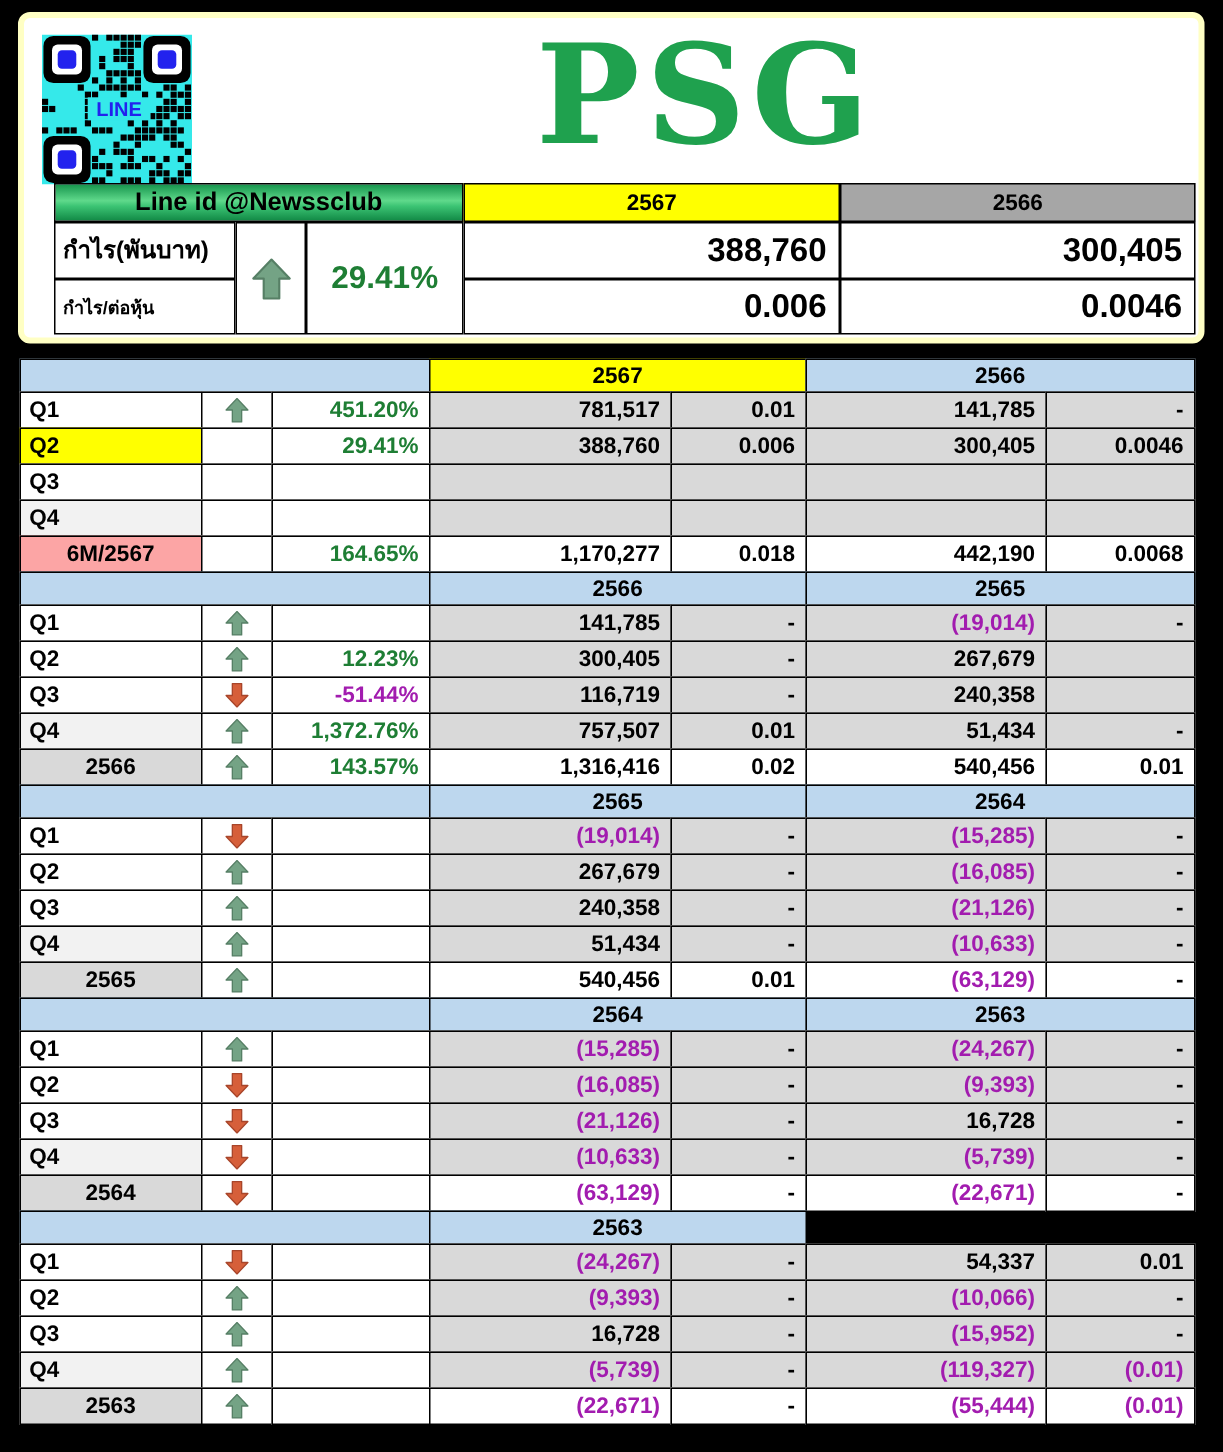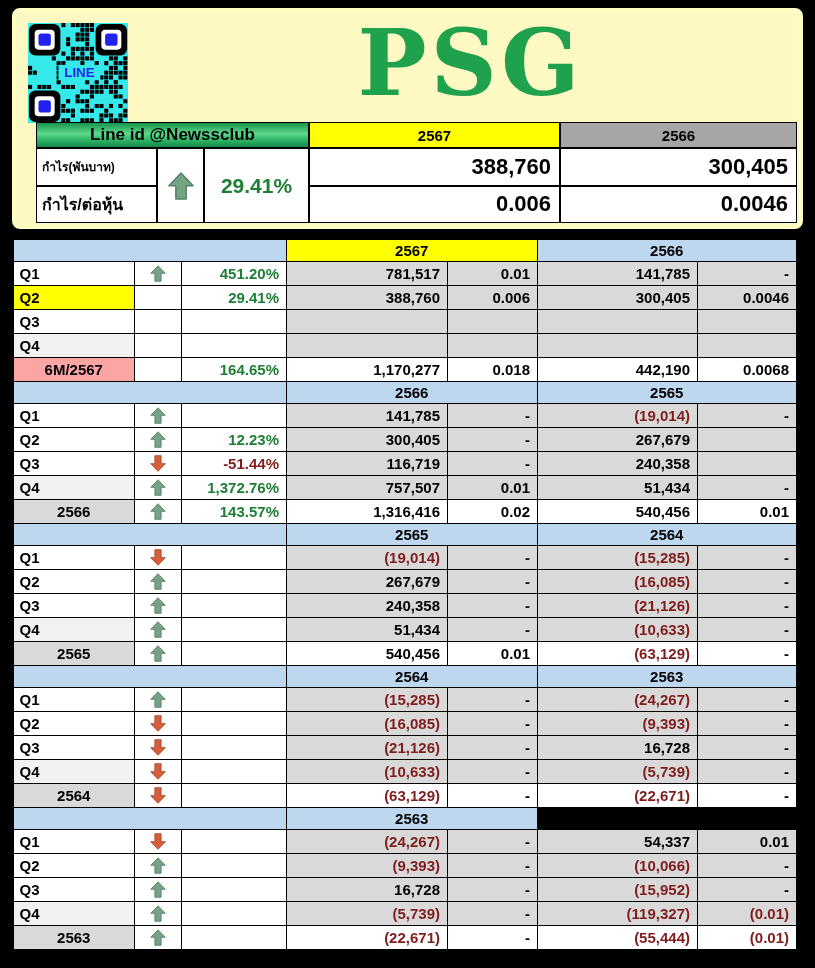--- a/index.html
+++ b/index.html
@@ -3,21 +3,21 @@
 <meta charset="utf-8">
 <style>
   html,body{margin:0;padding:0;}
   body{
     width:815px;height:968px;background:#000;position:relative;overflow:hidden;
     font-family:"Liberation Sans","DejaVu Sans",sans-serif;
   }
   
   .top-panel{
     position:absolute;left:12px;top:8px;width:791px;height:221px;
-    background:#fef9c3;border:4.5px solid #ffffc4;border-radius:8px;box-sizing:border-box;
+    background:#ffffff;border:4.5px solid #ffffc4;border-radius:8px;box-sizing:border-box;
   }
   .qr-wrap{position:absolute;left:12px;top:11px;width:100px;height:100px;}
   .psg-title{
     position:absolute;left:150px;right:24px;top:-8px;height:112px;
     text-align:center;font-family:"DejaVu Serif","Liberation Serif",serif;
     font-weight:bold;font-size:92px;line-height:118px;color:#1fa14e;letter-spacing:4px;
   }
   
   .summary{
     position:absolute;left:20px;right:2px;bottom:2px;height:101px;
@@ -29,42 +29,42 @@
     font-weight:bold;background:#fff;overflow:hidden;color:#000;
   }
   .banner{
     grid-column:1 / span 3;grid-row:1;
     background:linear-gradient(180deg,#17954d 0%,#5fd98b 45%,#3cc474 60%,#128a46 100%);
     justify-content:center;font-size:17px;
   }
   .yhead{justify-content:center;font-size:15px;}
   .y2567{grid-column:4;grid-row:1;background:#ffff00;}
   .y2566{grid-column:5;grid-row:1;background:#a6a6a6;}
-  .thai1{grid-column:1;grid-row:2;font-size:12px;padding-left:5px;}
-  .thai2{grid-column:1;grid-row:3;font-size:16px;padding-left:5px;}
+  .thai1{grid-column:1;grid-row:2;font-size:16px;padding-left:5px;}
+  .thai2{grid-column:1;grid-row:3;font-size:12px;padding-left:5px;}
   .sum-arrow{grid-column:2;grid-row:2 / span 2;justify-content:center;}
   .sum-pct{grid-column:3;grid-row:2 / span 2;justify-content:center;font-size:21px;color:#1e7e34;}
   .bignum{justify-content:flex-end;padding-right:8px;font-size:22px;}
   .p1{grid-column:4;grid-row:2;} .p2{grid-column:5;grid-row:2;}
   .e1{grid-column:4;grid-row:3;} .e2{grid-column:5;grid-row:3;}
   
   .qtable{position:absolute;left:14px;top:240px;width:783px;}
   .brow{display:grid;grid-template-columns:121px 47px 105px 161px 90px 160px 99px;height:24px;}
   .brow.bhead{grid-template-columns:273px 251px 259px;height:22px;}
   .c{
     box-sizing:border-box;border:1.5px solid #000;margin-top:-1.5px;margin-left:-1.5px;
     display:flex;align-items:center;font-weight:bold;font-size:15px;overflow:hidden;
     background:#fff;color:#000;
   }
   .hb{background:#bdd7ee;justify-content:center;}
   .al{justify-content:flex-start;padding-left:6px;}
   .ar{justify-content:flex-end;padding-right:7px;}
   .ac{justify-content:center;}
   .gray{background:#d9d9d9;}
-  .neg{color:#7f1d1d;}
+  .neg{color:#a21caf;}
   .pos{color:#1e7e34;}
 </style>
 </head>
 <body>
 
 <div class="top-panel">
   <div class="qr-wrap"><svg viewBox="0 0 105 105" width="100" height="100">
         <rect x="0" y="0" width="105" height="105" fill="#35e9ea"></rect>
         <rect x="35" y="0" width="4.3" height="4.3" fill="#000"></rect>
         <rect x="45" y="0" width="4.3" height="4.3" fill="#000"></rect>

